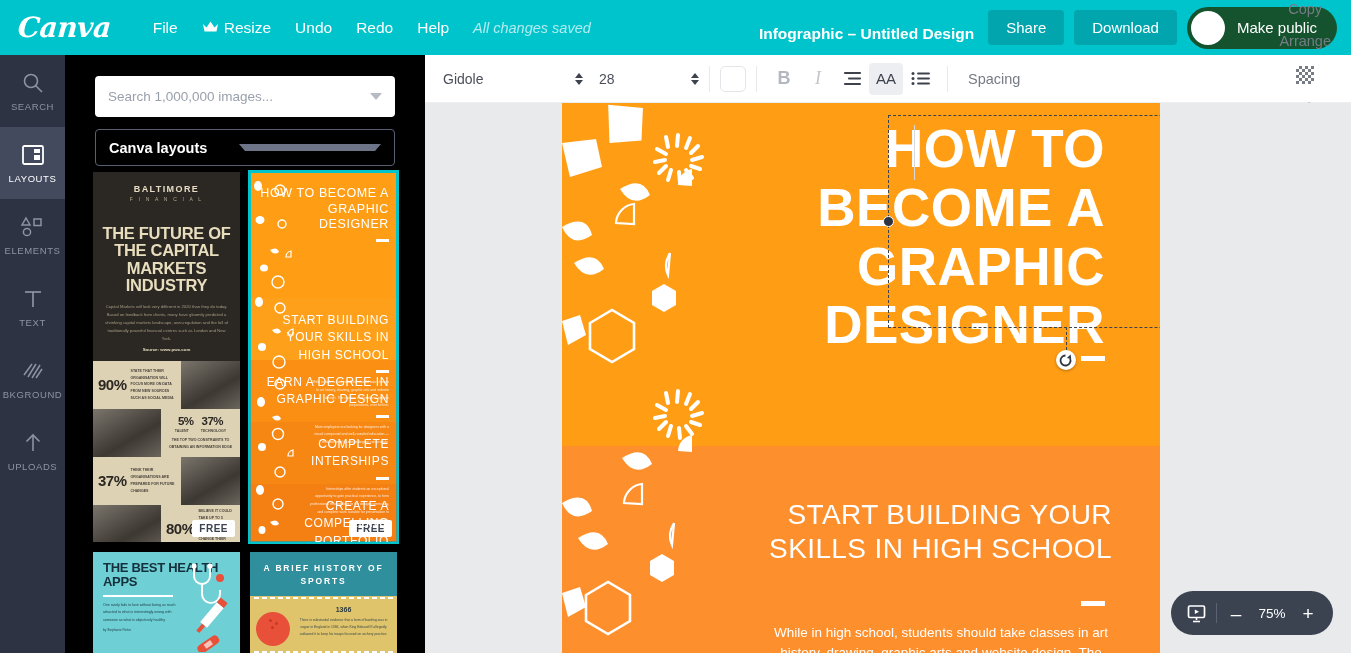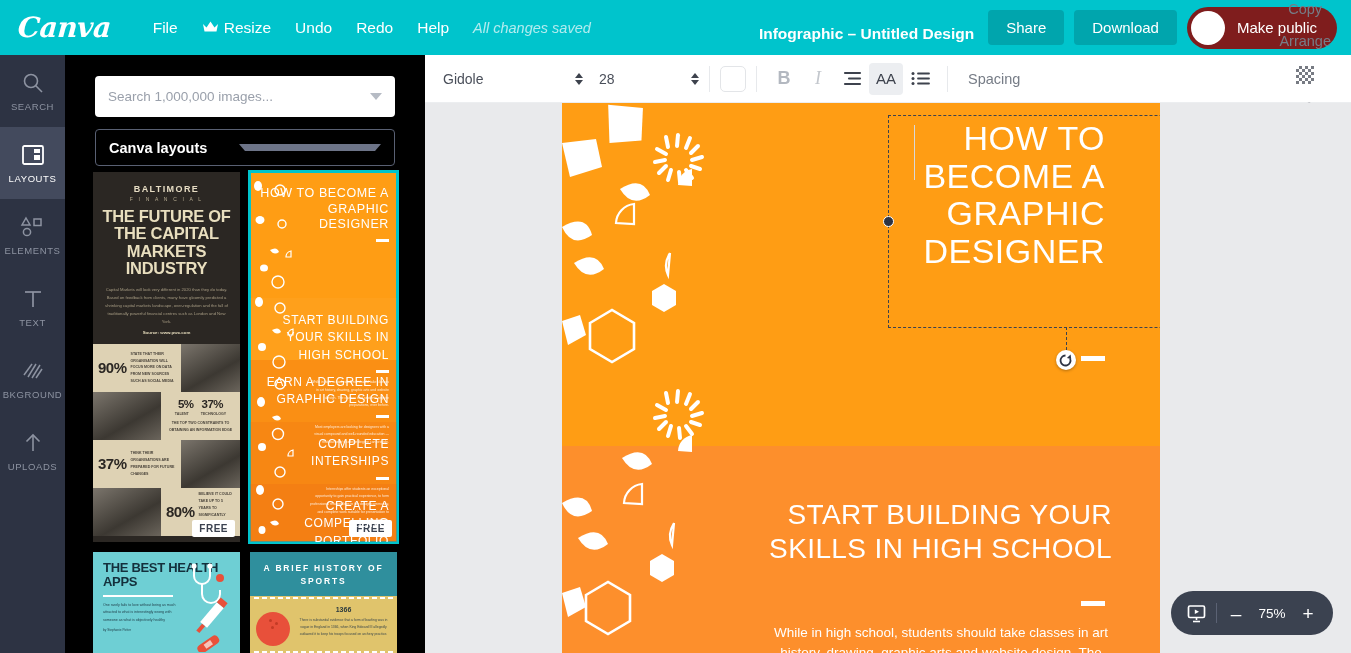--- a/index.html
+++ b/index.html
@@ -42,21 +42,21 @@
     color: #fff; font-size: 15.5px; font-weight: bold;
     margin-right: 14px; white-space: nowrap; margin-top: 12px;
   }
   .tb-btn {
     background: #00a5ad; color: #fff; border: none;
     font-family: inherit; font-size: 15px;
     padding: 9px 18px; border-radius: 4px; cursor: pointer;
     margin-right: 10px; white-space: nowrap;
   }
   .toggle-public {
-    background: #7f1d1d; border-radius: 22px; height: 42px;
+    background: #14532d; border-radius: 22px; height: 42px;
     display: flex; align-items: center; cursor: pointer;
     padding-right: 20px; padding-left: 4px; justify-content: center;
   }
   .toggle-knob {
     width: 34px; height: 34px; border-radius: 50%;
     background: #fff; margin-right: 12px; flex: 0 0 auto;
   }
   .toggle-label { color: #fff; font-size: 15px; white-space: nowrap; }
 
   
@@ -121,21 +121,21 @@
     padding: 3px 7px; border-radius: 2px; letter-spacing: 0.5px;
   }
 
   
   .t1 { background: #2b2723; }
   .t1 .hdr { padding: 12px 8px 0; text-align: center; }
   .t1 .brand { color: #e6dcc3; font-size: 9px; font-weight: bold; letter-spacing: 1.4px; }
   .t1 .brand-sub { color: #b6ab91; font-size: 5px; letter-spacing: 2.2px; margin-top: 2px; }
   .t1 .big-title {
     color: #e8debe; font-size: 16.5px; font-weight: bold; line-height: 1.06;
-    text-align: center; margin-top: 6px; letter-spacing: -0.3px;
+    text-align: center; margin-top: 23px; letter-spacing: -0.3px;
   }
   .t1 .para {
     color: #a79c83; font-size: 4.2px; line-height: 1.9; text-align: center;
     padding: 0 10px; margin-top: 8px;
   }
   .t1 .src { color: #e8debe; font-size: 4.4px; font-weight: bold; text-align: center; margin-top: 4px; }
   .t1 .grid { margin-top: 9px; }
   .t1 .row { display: flex; height: 48px; }
   .t1 .cell-t { background: #ded2b4; display: flex; align-items: center; padding: 0 5px; gap: 4px; }
   .t1 .pct { color: #2b2723; font-size: 15px; font-weight: bold; letter-spacing: -0.5px; }
@@ -243,21 +243,21 @@
   }
   .sec-a { position: absolute; left: 0; top: 0; width: 598px; height: 343px; background: #ff9d14; }
   .sec-b { position: absolute; left: 0; top: 343px; width: 598px; height: 207px; background: #fd8f2c; }
   .confetti { position: absolute; inset: 0; pointer-events: none; }
 
   .title-block {
     position: absolute; left: 188px; top: 17px; width: 355px;
     text-align: right; z-index: 5;
   }
   .title-block h1 {
-    color: #fff; font-size: 34px; font-weight: normal; line-height: 1.11;
+    color: #fff; font-size: 53px; font-weight: bold; line-height: 1.11;
     letter-spacing: 0.5px; white-space: nowrap;
   }
   #selbox {
     position: absolute; left: 326px; top: 12px; width: 355px; height: 213px;
     border: 1px dashed #3d424d; z-index: 6;
   }
   .handle {
     position: absolute; width: 11px; height: 11px; border-radius: 50%;
     background: #2d3343; border: 1px solid #fff;
   }

